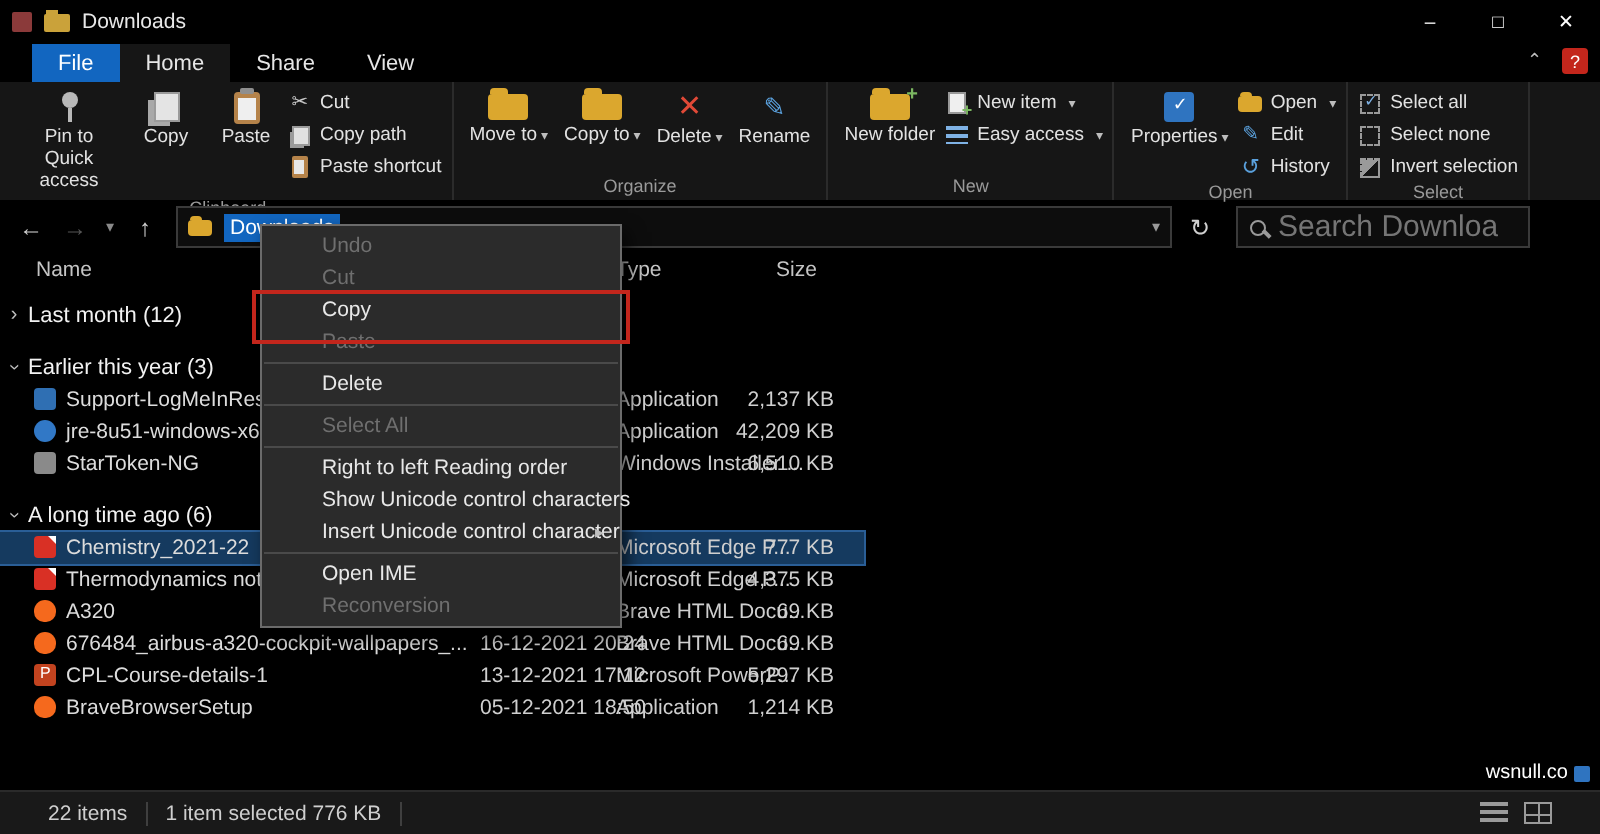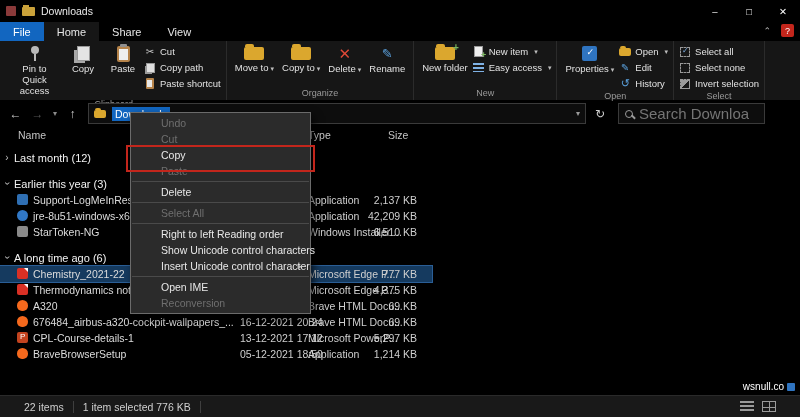--- a/index.html
+++ b/index.html
@@ -13,21 +13,21 @@
   .app-ico { width:10px; height:10px; background:#8b3a3a; border-radius:1px; }
   .tfolder { width:13px; height:9px; background:#caa23a; border-radius:1px; position:relative; }
   .tfolder::before { content:""; position:absolute; top:-2px; left:1px; width:6px; height:2px; background:#caa23a; }
   .wtitle { font-size:10.5px; color:#e8e8e8; }
   .win-controls { margin-left:auto; display:flex; height:22px; }
   .win-btn { width:34px; display:flex; align-items:center; justify-content:center; font-size:9.5px; color:#fff; }
 
   
   .tabsrow { height:19px; display:flex; align-items:stretch; background:#000; position:relative; }
   .tab { padding:0 13px; font-size:11px; display:flex; align-items:center; color:#e6e6e6; }
-  .tab.file { background:var(--accent); color:#fff; margin-left:0; }
+  .tab.file { background:var(--accent); color:#fff; margin-left:16px; }
   .tab.active { background:#161616; }
   .tabs-right { position:absolute; right:6px; top:2px; display:flex; gap:10px; align-items:center; }
   .collapse-caret { color:#bdbdbd; font-size:9px; }
   .help-btn { width:13px; height:13px; background:#c3261c; border-radius:2px; color:#fff; font-size:9px;
     display:flex; align-items:center; justify-content:center; }
 
   
   .ribbon { height:59px; background:#161616; display:flex; align-items:stretch; padding-left:2px; }
   .rgroup { display:flex; flex-direction:column; border-right:1px solid #2b2b2b; padding:1px 5px 0; }
   .rbtns { display:flex; flex:1; align-items:flex-start; gap:2px; }

